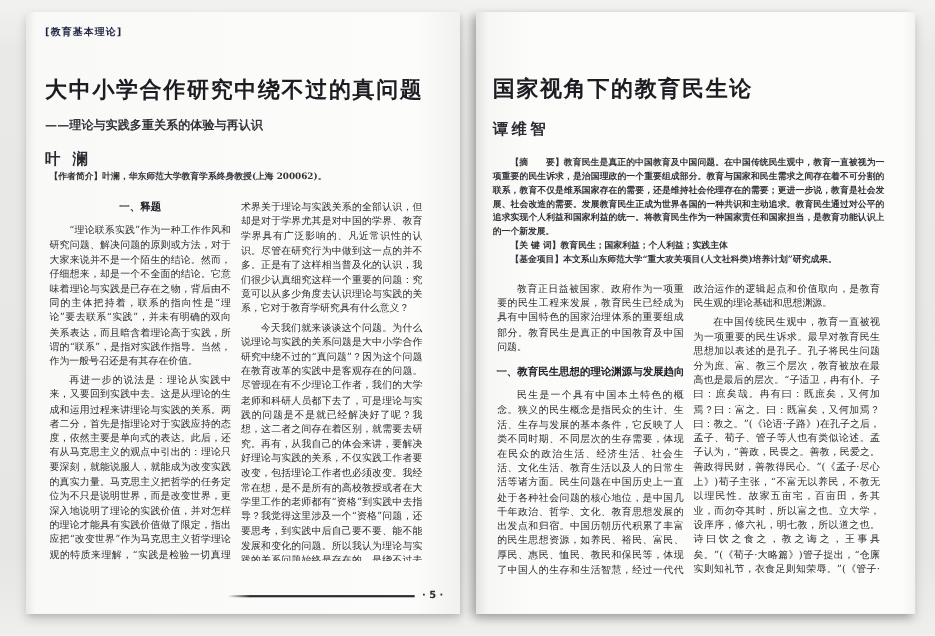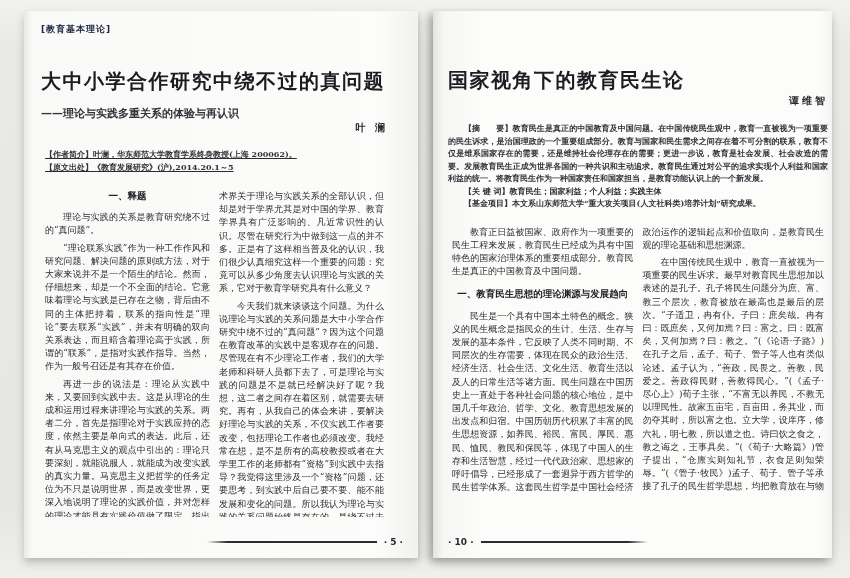--- a/index.html
+++ b/index.html
@@ -13,41 +13,41 @@
   .page{
     position:absolute;top:11px;height:547px;box-sizing:border-box;
     background:#fbfbf9;
   }
   .page-left{
     left:24px;width:394px;padding:12px 30px 10px 17px;
     background:linear-gradient(90deg,#e9e9e7 0%,#f9f9f7 2%,#fcfcfa 90%,#f1f1ef 100%);
     box-shadow:0 5px 9px rgba(0,0,0,0.18), 2px 2px 4px rgba(0,0,0,0.08);
   }
   .page-right{
-    left:433px;width:399px;padding:12px 4px 10px 15px;
+    left:433px;width:399px;padding:12px 28px 10px 15px;
     background:linear-gradient(90deg,#e3e3e1 0%,#f6f6f4 2.5%,#fcfcfa 12%,#fcfcfa 97%,#f3f3f1 100%);
     box-shadow:-5px 3px 8px rgba(0,0,0,0.22), 0 5px 9px rgba(0,0,0,0.18);
   }
   .category-tag{
     font-size:9px;font-weight:bold;color:#1d2240;letter-spacing:1px;
     font-family:"DejaVu Sans","Liberation Sans",sans-serif;
   }
   .art-title{
     margin-top:32px;text-align:left;font-size:20px;font-weight:bold;
     letter-spacing:1.5px;color:#1c1c22;
   }
   .page-right .art-title{margin-top:44px;}
   .art-subtitle{
     margin-top:11px;font-size:11px;font-weight:bold;color:#33333a;
   }
   .art-author{
-    text-align:right;font-size:10px;font-weight:bold;
+    margin-top:15px;text-align:left;font-size:14px;font-weight:bold;
     letter-spacing:3px;color:#2b2b31;
   }
-  .meta-block{margin-top:13px;text-decoration:underline;}
+  .meta-block{}
   .meta-line{
     margin:0;font-size:8px;line-height:13px;font-weight:bold;color:#33333a;
     text-indent:0.5em;text-align:justify;
   }
   .abstract-block{margin-top:14px;}
   .abstract-block .meta-line{text-indent:2em;line-height:12.5px;}
   .cols{display:flex;gap:1px;margin-top:12px;overflow:hidden;}
   .page-left .cols{height:331px;}
   .page-right .cols{height:272px;}
   .col{
@@ -81,27 +81,25 @@
 
   <div class="page page-left">
     <div class="category-tag">[教育基本理论]</div>
 
     <div class="art-title">大中小学合作研究中绕不过的真问题</div>
     <div class="art-subtitle">——理论与实践多重关系的体验与再认识</div>
     <div class="art-author">叶  澜</div>
 
     <div class="meta-block">
       <p class="meta-line">【作者简介】叶澜，华东师范大学教育学系终身教授(上海  200062)。</p>
-      <p class="meta-line">【原文出处】《教育发展研究》(沪),2014.20.1～5</p>
     </div>
 
     <div class="cols">
       <div class="col">
         <div class="sec-heading">一、释题</div>
-        <p>理论与实践的关系是教育研究绕不过的“真问题”。</p>
         <p>“理论联系实践”作为一种工作作风和研究问题、解决问题的原则或方法，对于大家来说并不是一个陌生的结论。然而，仔细想来，却是一个不全面的结论。它意味着理论与实践是已存在之物，背后由不同的主体把持着，联系的指向性是“理论”要去联系“实践”，并未有明确的双向关系表达，而且暗含着理论高于实践，所谓的“联系”，是指对实践作指导。当然，作为一般号召还是有其存在价值。</p>
         <p>再进一步的说法是：理论从实践中来，又要回到实践中去。这是从理论的生成和运用过程来讲理论与实践的关系。两者二分，首先是指理论对于实践应持的态度，依然主要是单向式的表达。此后，还有从马克思主义的观点中引出的：理论只要深刻，就能说服人，就能成为改变实践的真实力量。马克思主义把哲学的任务定位为不只是说明世界，而是改变世界，更深入地说明了理论的实践价值，并对怎样的理论才能具有实践价值做了限定，指出应把“改变世界”作为马克思主义哲学理论观的特质来理解，“实践是检验一切真理的标准”的定论，又从探讨真理的意义上，突出了实践对于理论的重要意义。但似乎依然尚未深入到双向互动的层面。</p>
 
       </div>
       <div class="col">
         <p class="cont">术界关于理论与实践关系的全部认识，但却是对于学界尤其是对中国的学界、教育学界具有广泛影响的、凡近常识性的认识。尽管在研究行为中做到这一点的并不多。正是有了这样相当普及化的认识，我们很少认真细究这样一个重要的问题：究竟可以从多少角度去认识理论与实践的关系，它对于教育学研究具有什么意义？</p>
         <p>今天我们就来谈谈这个问题。为什么说理论与实践的关系问题是大中小学合作研究中绕不过的“真问题”？因为这个问题在教育改革的实践中是客观存在的问题。尽管现在有不少理论工作者，我们的大学老师和科研人员都下去了，可是理论与实践的问题是不是就已经解决好了呢？我想，这二者之间存在着区别，就需要去研究。再有，从我自己的体会来讲，要解决好理论与实践的关系，不仅实践工作者要改变，包括理论工作者也必须改变。我经常在想，是不是所有的高校教授或者在大学里工作的老师都有“资格”到实践中去指导？我觉得这里涉及一个“资格”问题，还要思考，到实践中后自己要不要、能不能发展和变化的问题。所以我认为理论与实践的关系问题始终是存在的，是绕不过去的，大中小学要合作就必须解决这个问题。</p>
 
       </div>
     </div>
@@ -127,19 +125,15 @@
         <p>教育正日益被国家、政府作为一项重要的民生工程来发展，教育民生已经成为具有中国特色的国家治理体系的重要组成部分。教育民生是真正的中国教育及中国问题。</p>
         <div class="sec-heading inner">一、教育民生思想的理论渊源与发展趋向</div>
         <p>民生是一个具有中国本土特色的概念。狭义的民生概念是指民众的生计、生活、生存与发展的基本条件，它反映了人类不同时期、不同层次的生存需要，体现在民众的政治生活、经济生活、社会生活、文化生活、教育生活以及人的日常生活等诸方面。民生问题在中国历史上一直处于各种社会问题的核心地位，是中国几千年政治、哲学、文化、教育思想发展的出发点和归宿。中国历朝历代积累了丰富的民生思想资源，如养民、裕民、富民、厚民、惠民、恤民、教民和保民等，体现了中国人的生存和生活智慧，经过一代代政治家、思想家的呼吁倡导，已经形成了一套迥异于西方哲学的民生哲学体系。这套民生哲学是中国社会经济发展乃至国家</p>
       </div>
       <div class="col">
         <p class="cont">政治运作的逻辑起点和价值取向，是教育民生观的理论基础和思想渊源。</p>
         <p>在中国传统民生观中，教育一直被视为一项重要的民生诉求。最早对教育民生思想加以表述的是孔子。孔子将民生问题分为庶、富、教三个层次，教育被放在最高也是最后的层次。“子适卫，冉有仆。子曰：庶矣哉。冉有曰：既庶矣，又何加焉？曰：富之。曰：既富矣，又何加焉？曰：教之。”(《论语·子路》)在孔子之后，孟子、荀子、管子等人也有类似论述。孟子认为，“善政，民畏之。善教，民爱之。善政得民财，善教得民心。”(《孟子·尽心上》)荀子主张，“不富无以养民，不教无以理民性。故家五亩宅，百亩田，务其业，而勿夺其时，所以富之也。立大学，设庠序，修六礼，明七教，所以道之也。诗曰饮之食之，教之诲之，王事具矣。”(《荀子·大略篇》)管子提出，“仓廪实则知礼节，衣食足则知荣辱。”(《管子·牧民》)孟子、荀子、管子等承接了孔子的民生哲学思想，均把教育放在与物质民生同等重要的地位。我们应注意到，孔子、孟子、荀子、管子等人所说的“教”并不是单纯指今天所说的狭义概</p>
       </div>
     </div>
 
-    <div class="footer footer-right-page">
-      <div class="page-no">· 10 ·</div>
-      <div class="rule"></div>
-    </div>
   </div>
 
 </div>
 
 </body></html>

